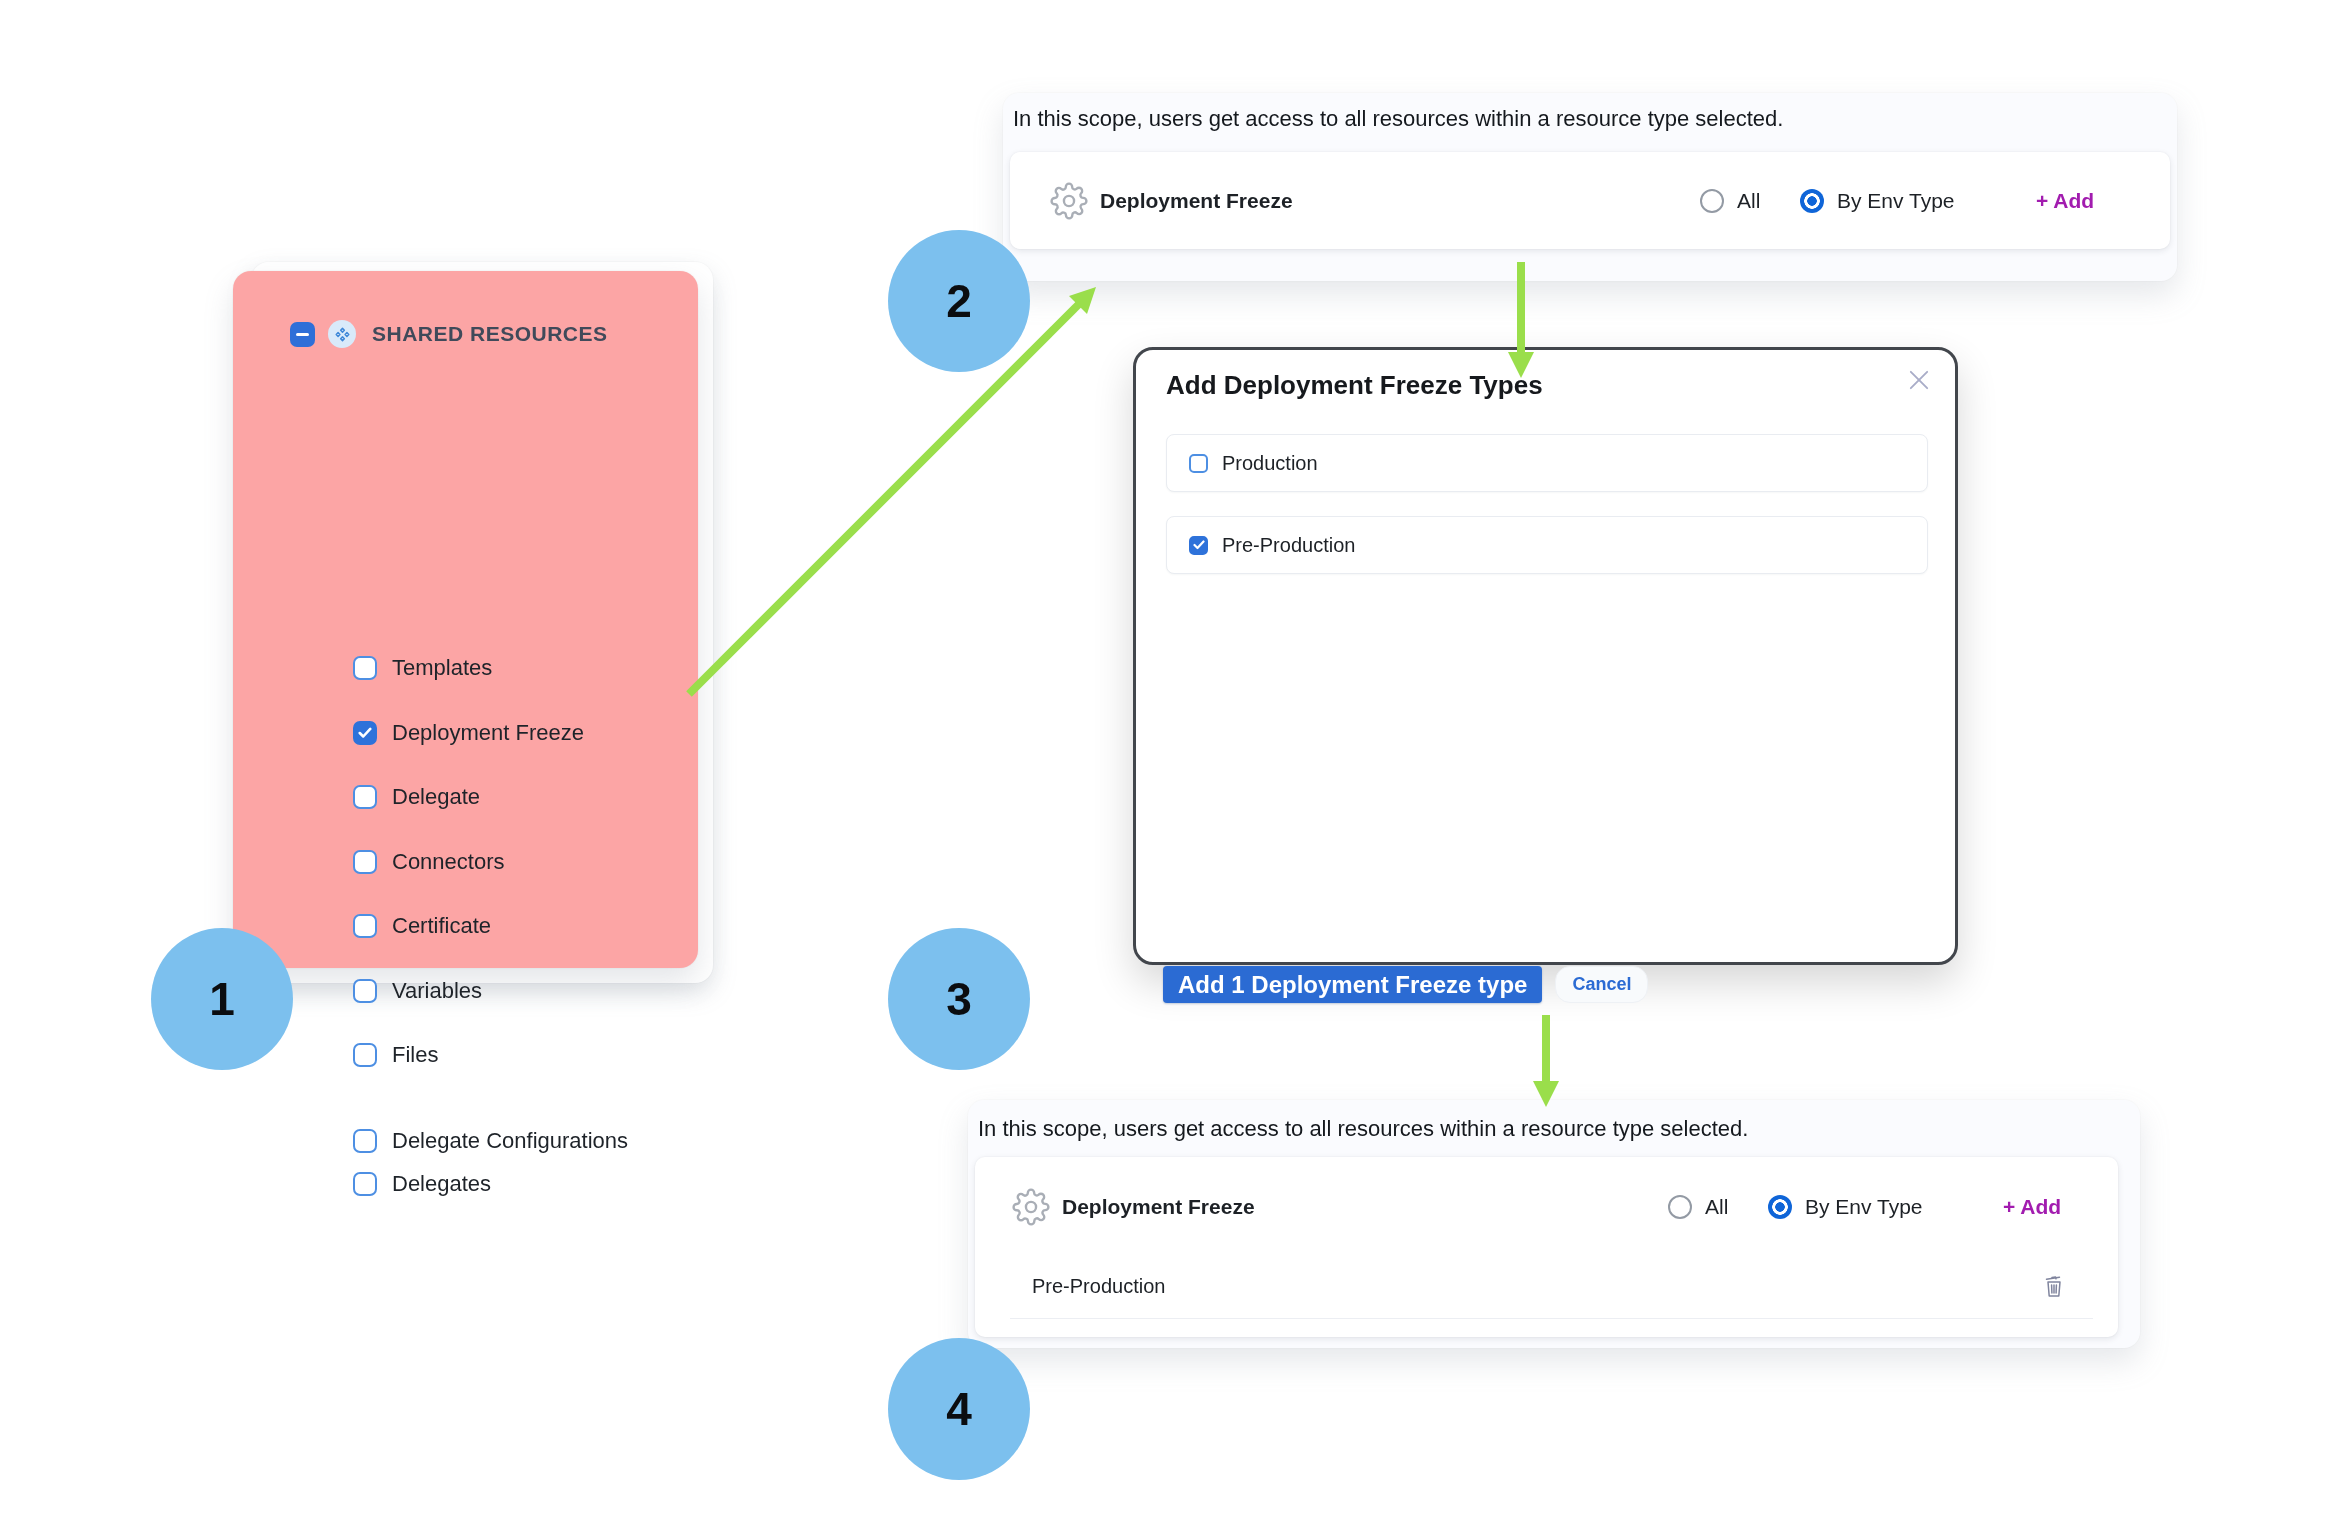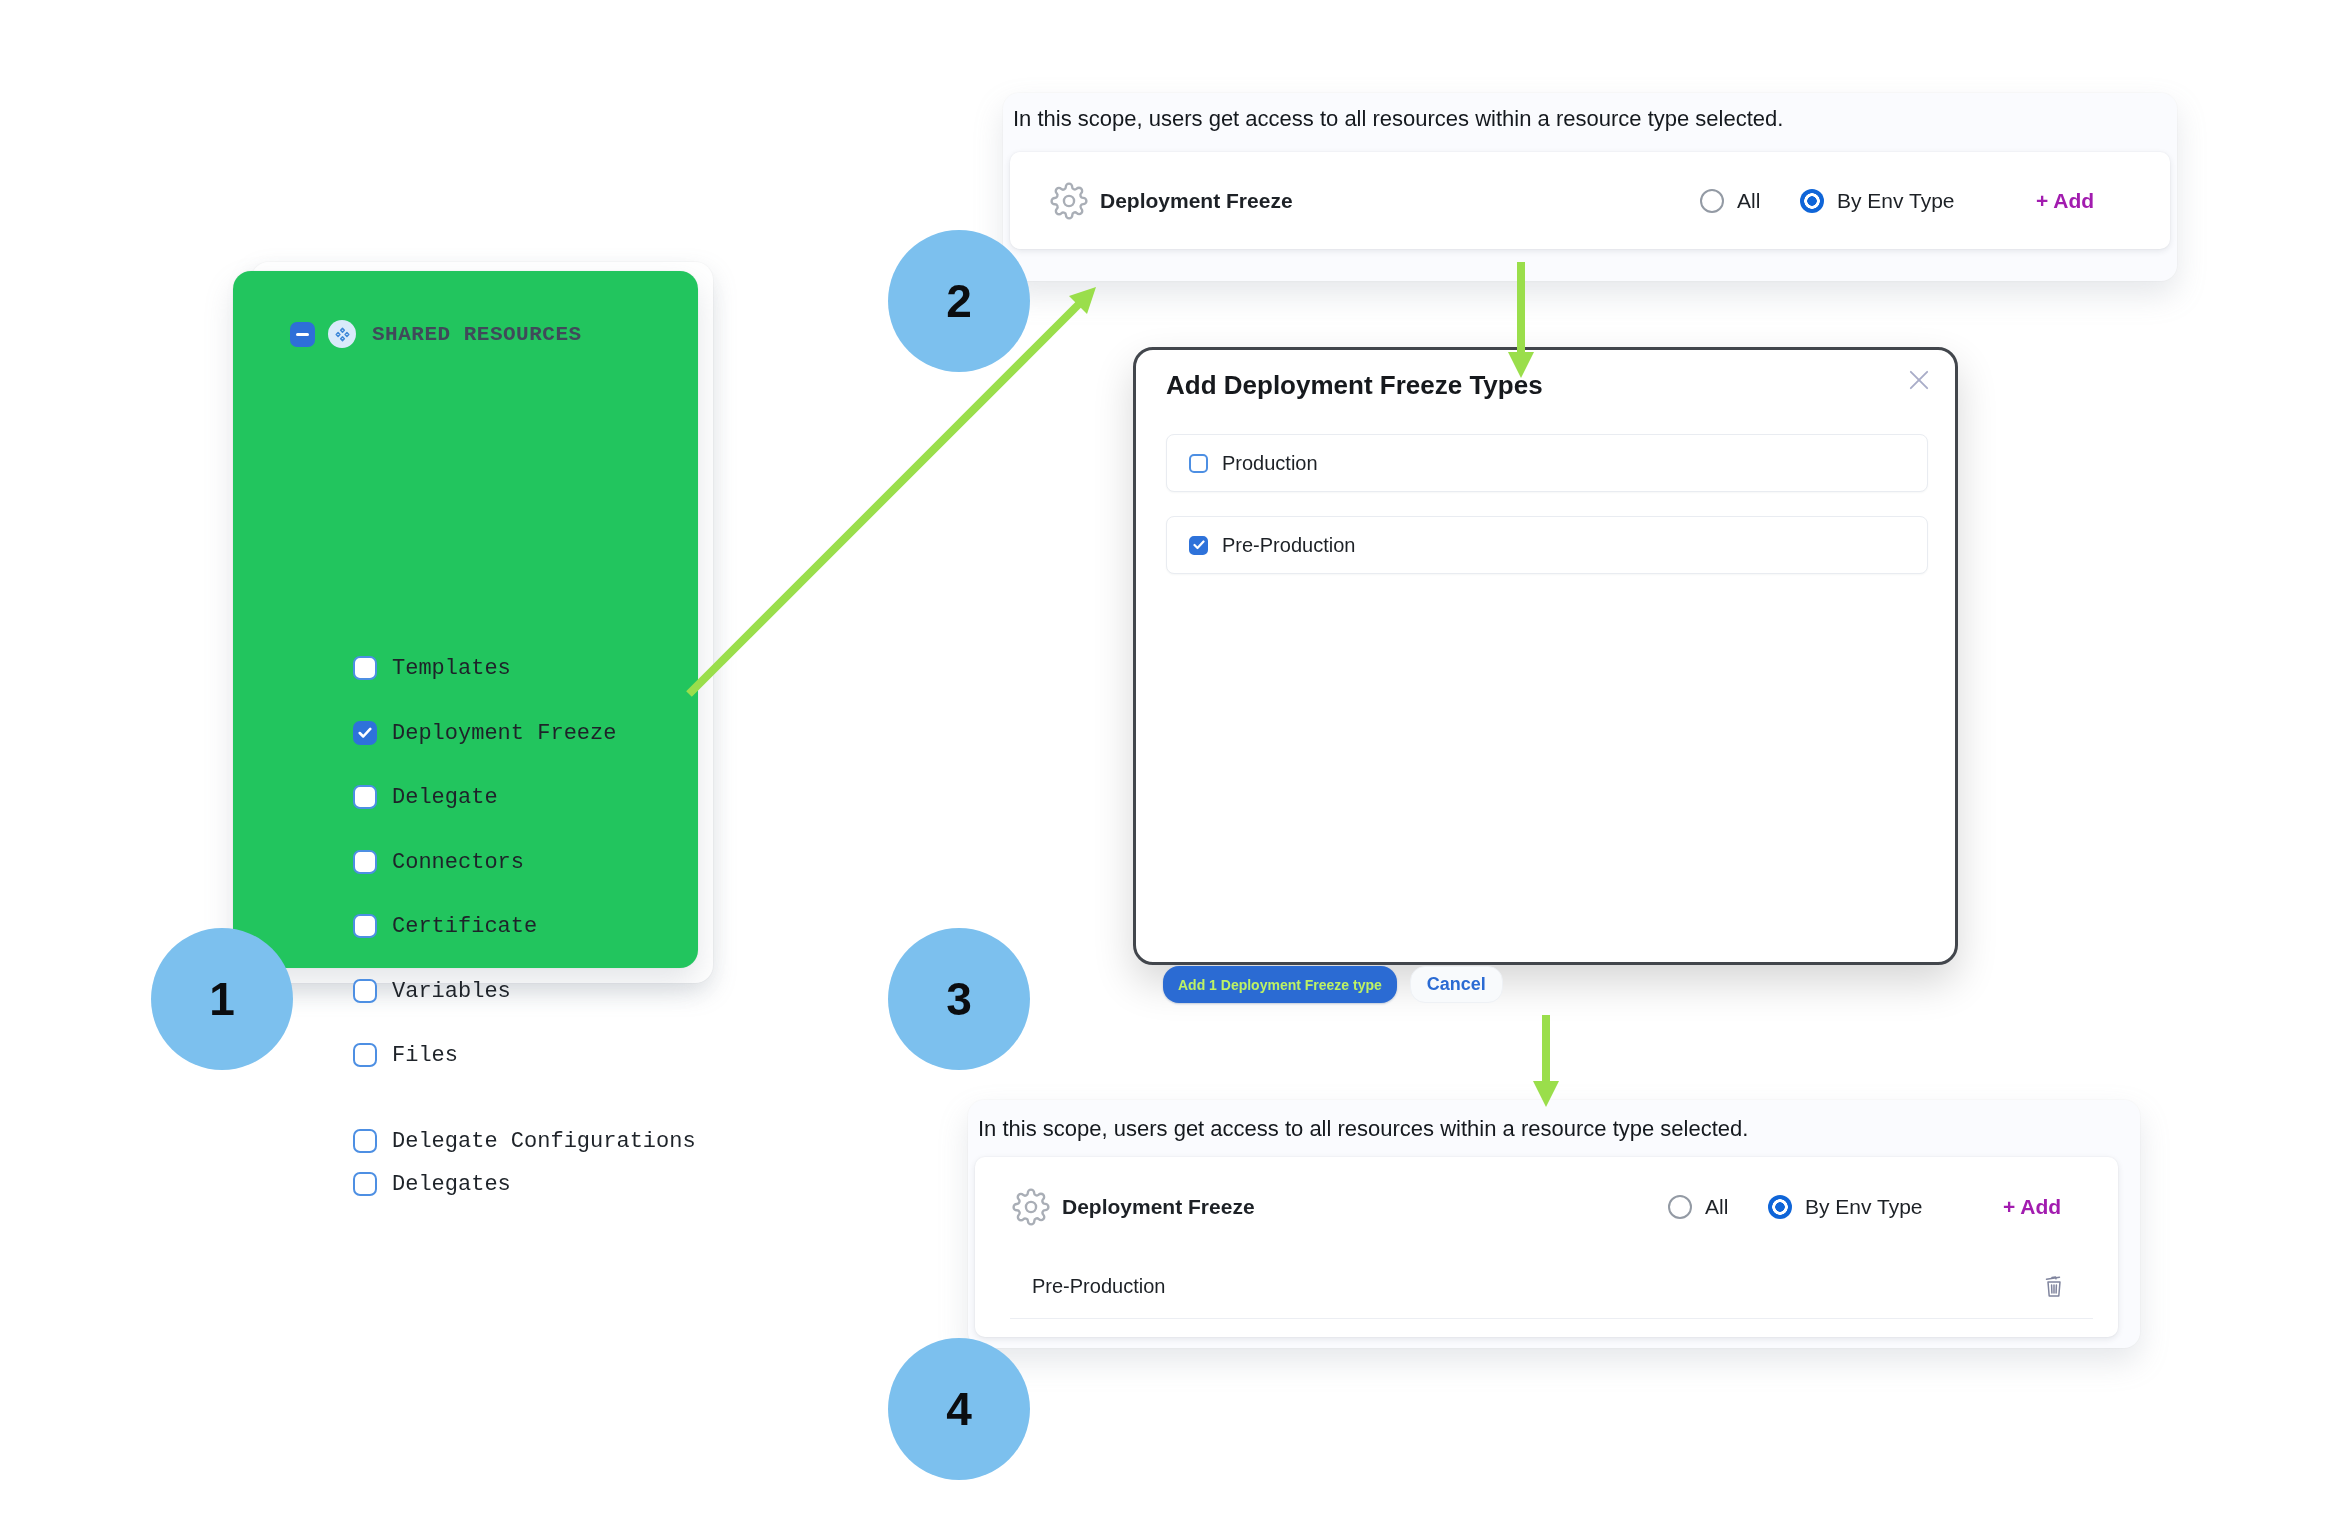--- a/index.html
+++ b/index.html
@@ -14,23 +14,22 @@
   }
 
   
   .tree-back {
     position: absolute; left: 251px; top: 262px; width: 462px; height: 721px;
     background: #ffffff; border-radius: 18px;
     box-shadow: 0 10px 24px rgba(120,130,145,0.22), 0 0 0 1px rgba(0,0,0,0.02);
   }
   .tree-panel {
     position: absolute; left: 233px; top: 271px; width: 465px; height: 697px;
-    background: #22c55e; border-radius: 18px;
+    background: #fca5a5; border-radius: 18px;
     box-shadow: 0 14px 30px rgba(120,130,145,0.20), 0 0 0 1px rgba(0,0,0,0.02);
-    font-family: Liberation Mono, monospace;
   }
   .tree-header {
     position: absolute; left: 57px; top: 47px; height: 32px;
     display: flex; align-items: center;
   }
   .cb-indeterminate {
     width: 25px; height: 25px; border-radius: 7px; background: #2e6fd8;
     display: flex; align-items: center; justify-content: center; flex: 0 0 auto;
   }
   .cb-indeterminate .bar { width: 13px; height: 3px; border-radius: 2px; background: #ffffff; }
@@ -107,22 +106,22 @@
     background: #ffffff; border: 1px solid #e9ecf1; border-radius: 8px;
     box-shadow: 0 1px 2px rgba(30,40,60,0.04);
     display: flex; align-items: center;
   }
   .modal-option.row0 { top: 84px; align-items: center; }
   .modal-option.row1 { top: 166px; }
   .cb.small { width: 19px; height: 19px; border-radius: 5px; margin-left: 22px; border-width: 2px; }
   .modal-option-label { margin-left: 14px; font-size: 20px; color: #1d2126; white-space: nowrap; }
   .modal-footer { position: absolute; left: 27px; top: 616px; display: flex; align-items: center; gap: 13px; }
   .btn-primary {
-    height: 37px; padding: 0 15px; border: none; border-radius: 16px;
-    background: #2b6bd3; color: #bef264; font-size: 14px; font-weight: 700;
+    height: 37px; padding: 0 15px; border: none; border-radius: 4px;
+    background: #2b6bd3; color: #ffffff; font-size: 24px; font-weight: 700;
     font-family: inherit; display: flex; align-items: center; cursor: pointer;
     box-shadow: 0 1px 2px rgba(20,60,120,0.25); white-space: nowrap;
   }
   .btn-cancel {
     height: 37px; padding: 0 16px; border: 1px solid #eef1f5; border-radius: 15px;
     background: #f8fafc; color: #2b6bd3; font-size: 18px; font-weight: 700;
     font-family: inherit; display: flex; align-items: center; cursor: pointer; white-space: nowrap;
   }
 
   

